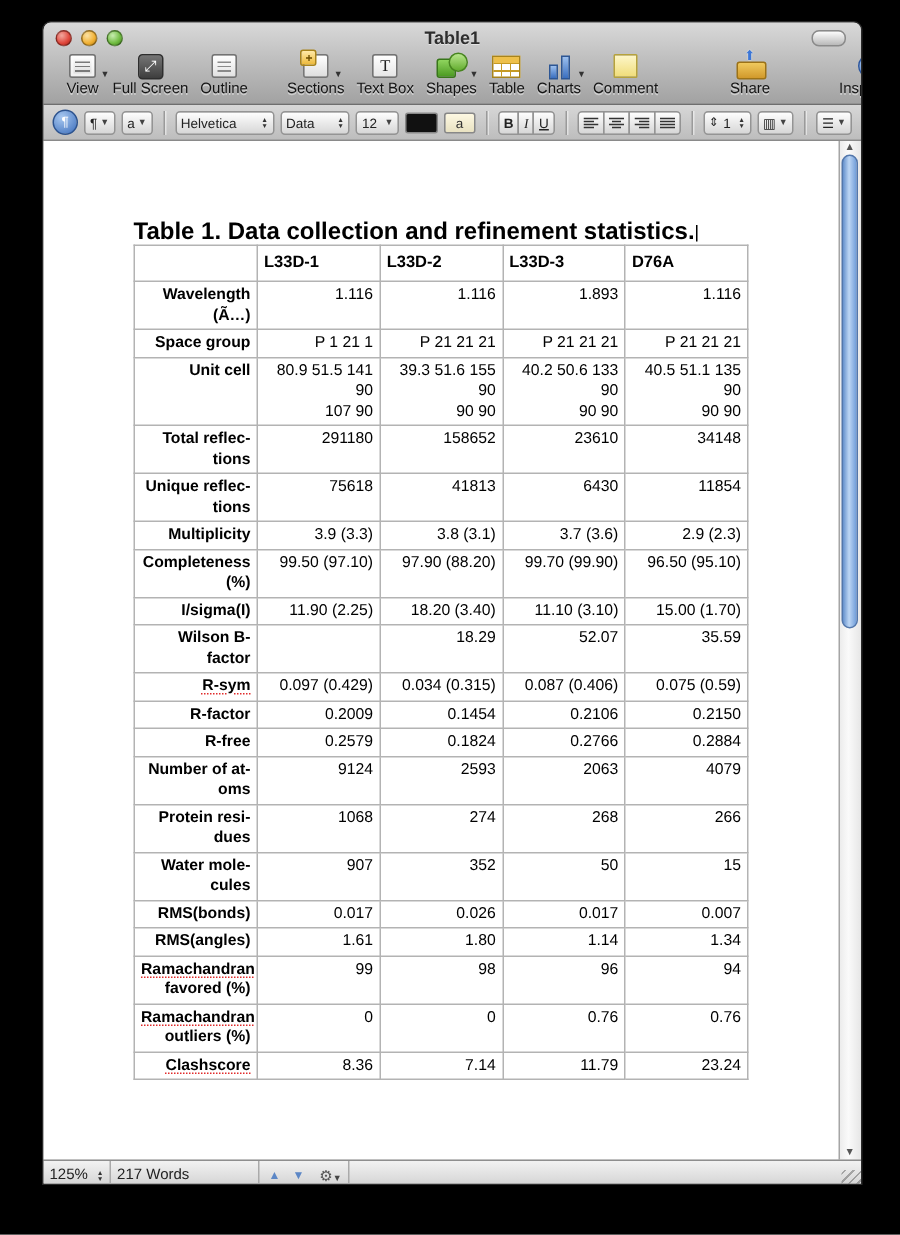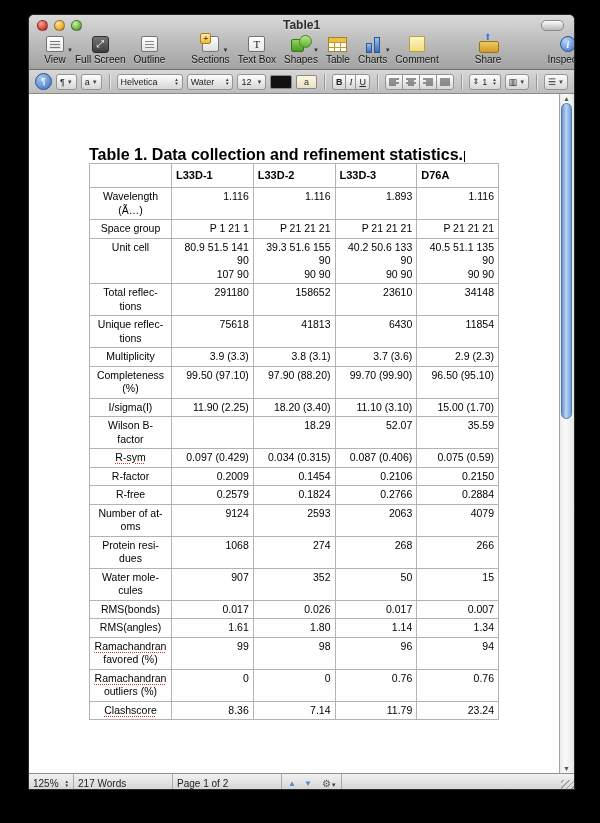--- a/index.html
+++ b/index.html
@@ -15,21 +15,21 @@
   .light{width:11px;height:11px;border-radius:50%;border:1px solid rgba(0,0,0,.35);box-sizing:border-box;}
   .light.red{background:radial-gradient(circle at 35% 30%,#f3a9a0,#e0463b 60%,#9c2318);}
   .light.yellow{background:radial-gradient(circle at 35% 30%,#fbe3a8,#f1b031 60%,#ab7714);}
   .light.green{background:radial-gradient(circle at 35% 30%,#c9eeb2,#6fbb3f 60%,#3f7d1d);}
   .win-title{position:absolute;left:0;right:0;top:3px;text-align:center;font-size:12px;font-weight:bold;color:#2e2e2e;text-shadow:0 1px 0 rgba(255,255,255,.5);}
   .pill{position:absolute;top:5px;right:10px;width:21px;height:9px;border-radius:5px;border:1px solid #8a8a8a;background:linear-gradient(#fdfdfd,#b9b9b9);}
 
   .toolbar{height:33px;display:flex;align-items:flex-start;padding:0 0 0 10px;}
   .tb-item{display:flex;flex-direction:column;align-items:center;margin:0 4px;cursor:default;}
   .tb-item:nth-child(4){margin-left:22px;}
-  .tb-item:nth-child(10){margin-left:32px;}
+  .tb-item:nth-child(10){margin-left:44px;}
   .tb-item:nth-child(11){margin-left:42px;}
   .tb-label{font-size:10px;color:#141414;text-shadow:0 1px 0 rgba(255,255,255,.45);margin-top:1px;white-space:nowrap;}
   .ic{position:relative;width:24px;height:18px;display:flex;align-items:center;justify-content:center;}
   .menu-arrow{position:absolute;right:-6px;bottom:0;font-size:6px;color:#333;line-height:1;}
 
   .ic-view::before{content:"";width:16px;height:14px;background:linear-gradient(#ffffff,#d9d9d9);border:1px solid #737373;border-radius:2px;
      box-shadow:inset 0 0 0 2px rgba(255,255,255,.6);}
   .ic-view::after{content:"";position:absolute;left:7px;top:6px;width:10px;height:7px;
      background:repeating-linear-gradient(to bottom,#7a7a7a 0 1px,transparent 1px 3px);}
   .ic-fullscreen::before{content:"⤢";display:flex;align-items:center;justify-content:center;width:15px;height:15px;
@@ -100,21 +100,21 @@
      background:linear-gradient(to right,#6490cc,#bdd6f4 45%,#6f9cd8);box-sizing:border-box;}
 
   .doc-title{position:absolute;left:60px;top:52px;font-size:16px;font-weight:bold;color:#000;}
   .caret{display:inline-block;width:1px;height:11px;background:#000;vertical-align:-2px;margin-left:1px;}
 
   table.stats{position:absolute;left:60px;top:69px;width:410px;border-collapse:collapse;table-layout:fixed;
      font-size:10.5px;line-height:13.5px;color:#000;}
   table.stats col.c-label{width:82px;}
   table.stats th,table.stats td{border:1px solid #b3b3b3;padding:2px 4px;vertical-align:top;}
   table.stats thead th{font-weight:bold;font-size:11px;text-align:left;height:19px;vertical-align:middle;}
-  table.stats th.rowlabel{font-weight:normal;text-align:center;white-space:pre-line;}
+  table.stats th.rowlabel{font-weight:bold;text-align:right;white-space:pre-line;}
   table.stats td.val{text-align:right;white-space:pre-line;}
   .sq{text-decoration:underline dotted #e02b2b;text-decoration-thickness:1px;text-underline-offset:2px;}
 
   
   .statusbar{height:19px;background:linear-gradient(#f2f2f2,#cfcfcf);border-top:1px solid #8e8e8e;
      display:flex;align-items:center;font-size:10px;color:#222;position:relative;}
   .sb-cell{display:flex;align-items:center;height:100%;padding:0 4px;border-right:1px solid #aaa;gap:4px;}
   .nav-tri{color:#5c87c6;font-size:8px;margin:0 2px;}
   .gear{font-size:10px;color:#555;margin-left:4px;}
   .grip{position:absolute;right:0;bottom:0;width:13px;height:13px;
@@ -208,21 +208,21 @@
       </div>
       <div class="fb-divider"></div>
       <div class="fb-select" style="width:72px;justify-content:space-between;">
         <span>Helvetica</span>
           <span class="stepper">
             <span>▲</span>
             <span>▼</span>
           </span>
       </div>
       <div class="fb-select" style="width:48px;justify-content:space-between;">
-        <span>Water</span>
+        <span>Data</span>
           <span class="stepper">
             <span>▲</span>
             <span>▼</span>
           </span>
       </div>
       <div class="fb-combo" style="width:26px;justify-content:space-between;">
         <span>12</span>
           <span class="fb-arrow">▼</span>
       </div>
       <div class="fb-well well-black"></div>
@@ -475,23 +475,20 @@
       <div class="sb-cell">
         <span>125%</span>
         <span class="stepper">
             <span>▲</span>
             <span>▼</span>
           </span>
       </div>
       <div class="sb-cell" style="width:90px;">
         <span>217 Words</span>
       </div>
-      <div class="sb-cell" style="width:100px;border-left:0;">
-        <span>Page 1 of 2</span>
-      </div>
       <div class="sb-cell" style="border-right:1px solid #aaa;">
         <span class="nav-tri">▲</span>
         <span class="nav-tri">▼</span>
         <span class="gear">⚙<span style="font-size:6px;color:#444;">▼</span></span>
       </div>
       <div class="grip"></div>
     </div>
 
   </div>
 </div>

